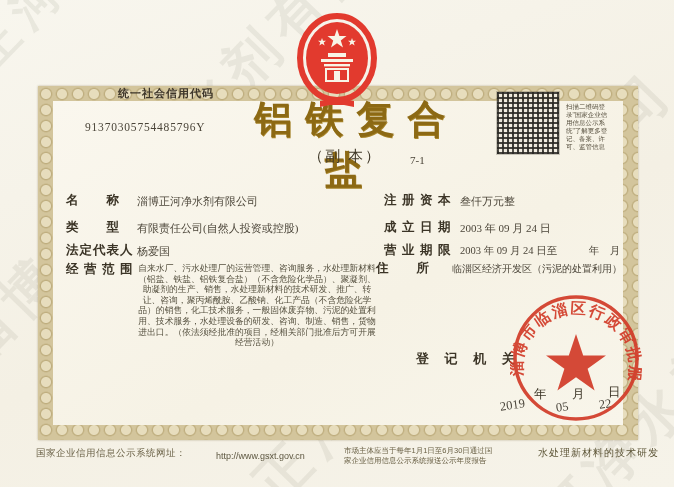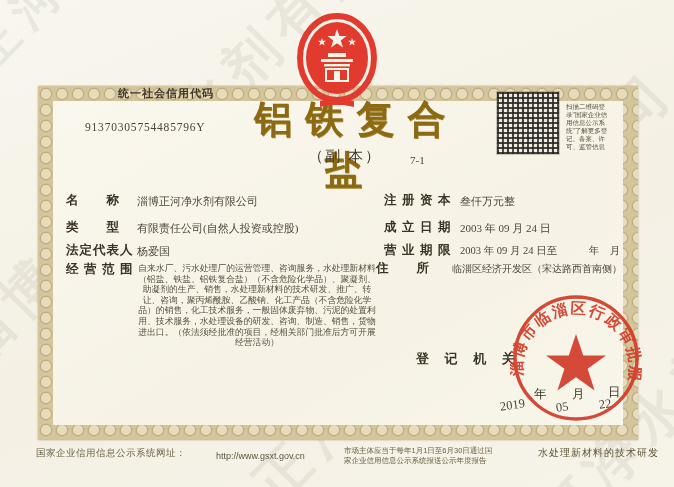--- a/index.html
+++ b/index.html
@@ -141,21 +141,21 @@
   <div class="abs lbl" style="left:384px;top:192px;">注 册 资 本</div>
   <div class="abs val" style="left:460px;top:194px;text-align:center;">叁仟万元整</div>
 
   <div class="abs lbl" style="left:384px;top:219px;">成 立 日 期</div>
   <div class="abs val" style="left:460px;top:221px;">2003 年  09  月 24  日</div>
 
   <div class="abs lbl" style="left:384px;top:242px;">营 业 期 限</div>
   <div class="abs val" style="left:460px;top:244px;font-size:10.5px;">2003 年 09 月 24 日至　　　年　月</div>
 
   <div class="abs lbl" style="left:376px;top:260px;">住　　所</div>
-  <div class="abs val" style="left:452px;top:262px;font-size:10px;">临淄区经济开发区（宋达路西首南侧）</div>
+  <div class="abs val" style="left:452px;top:262px;font-size:10px;">临淄区经济开发区（污泥的处置利用）</div>
 
   <div class="abs registry">登 记 机 关</div>
 
   <svg class="abs seal" viewBox="0 0 132 132">
     <circle cx="66" cy="66" r="61" fill="none" stroke="#d23b28" stroke-width="3.5"></circle>
     <polygon points="66,42 73.2,63.5 96,63.5 77.6,76.8 84.6,98.5 66,85.2 47.4,98.5 54.4,76.8 36,63.5 58.8,63.5" fill="#d23b28"></polygon>
     <defs>
       <path id="sealArc" d="M 13,86 A 54,54 0 1 1 119,86" fill="none"></path>
     </defs>
     <text font-size="15.5" fill="#d23b28" font-weight="bold" font-family="'Liberation Sans',sans-serif" letter-spacing="2">

